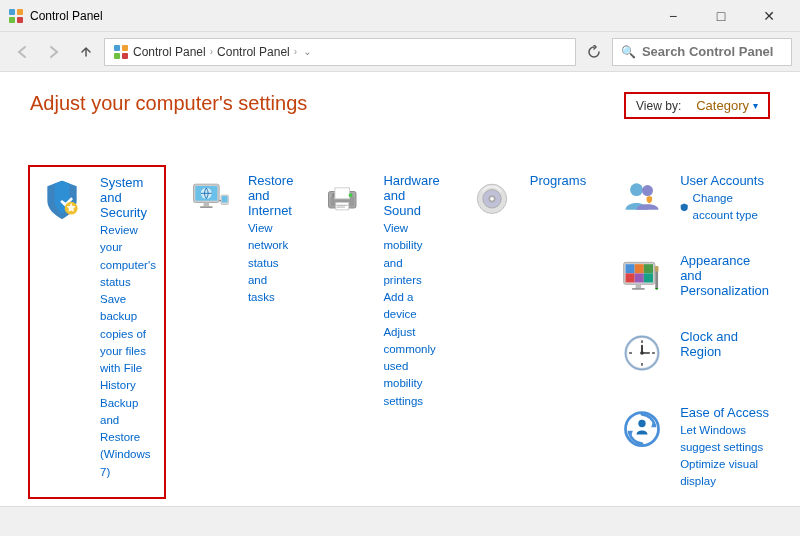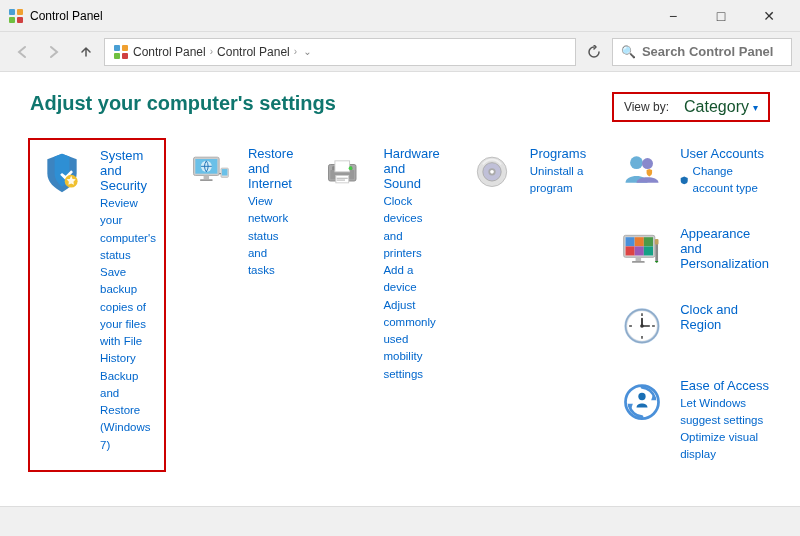--- a/index.html
+++ b/index.html
@@ -125,23 +125,23 @@
     
     .main-content {
       background: white;
       height: calc(536px - 32px - 40px - 30px);
       padding: 20px 30px;
       overflow-y: auto;
     }
 
     .page-title {
       font-size: 20px;
-      font-weight: 700;
-      color: #0f766e;
-      margin-bottom: 9px;
+      font-weight: 400;
+      color: #c2410c;
+      margin-bottom: 36px;
     }
 
     .two-column {
       display: flex;
       gap: 20px;
     }
 
     .left-column {
       flex: 1;
       display: flex;
@@ -201,21 +201,21 @@
       gap: 15px;
       font-size: 12px;
     }
     .view-by-label { color: #333; }
     .view-by-dropdown {
       display: flex;
       align-items: center;
       gap: 4px;
       cursor: pointer;
     }
-    .view-by-value { color: #14532d; font-size: 16px; }
+    .view-by-value { color: #a16207; font-size: 13px; }
     .dropdown-arrow { color: #0066cc; font-size: 10px; }
 
     
     .status-bar {
       height: 30px;
       background: #f0f0f0;
       border-top: 1px solid #ddd;
       display: flex;
       align-items: center;
       padding: 0 10px;
@@ -372,41 +372,40 @@
             <rect x="14" y="30" width="14" height="8" fill="white" stroke="#ccc" stroke-width="1"></rect>
 
             <line x1="15" y1="33" x2="27" y2="33" stroke="#aaa" stroke-width="1"></line>
             <line x1="15" y1="35" x2="24" y2="35" stroke="#aaa" stroke-width="1"></line>
 
             <circle cx="30" cy="22" r="2" fill="#44cc44"></circle>
           </svg>
         </div>
         <div class="category-text">
           <span class="category-title">Hardware and Sound</span>
-          <span class="category-link">Clock devices and printers</span>
+          <span class="category-link">View mobility and printers</span>
           <span class="category-link">Add a device</span>
           <span class="category-link">Adjust commonly used mobility settings</span>
         </div>
       </div>
 
       <div class="category-item">
         <div class="category-icon icon-programs">
           <svg viewBox="0 0 48 48" width="44" height="44">
 
             <circle cx="24" cy="26" r="16" fill="#e0e0e0" stroke="#bbb" stroke-width="1"></circle>
             <circle cx="24" cy="26" r="10" fill="#c0c0d8" stroke="#aaa" stroke-width="1"></circle>
             <circle cx="24" cy="26" r="4" fill="#aaa"></circle>
             <circle cx="24" cy="26" r="2" fill="white"></circle>
 
             <path d="M14 18 A12 12 0 0 1 34 18" stroke="white" stroke-width="2" fill="none" opacity="0.5"></path>
           </svg>
         </div>
         <div class="category-text">
           <span class="category-title">Programs</span>
-          <span class="category-link">Uninstall a program</span>
         </div>
       </div>
 
     </div>
 
     <div class="right-column">
 
       <div class="category-item">
         <div class="category-icon icon-users">
           <svg viewBox="0 0 48 48" width="44" height="44">

